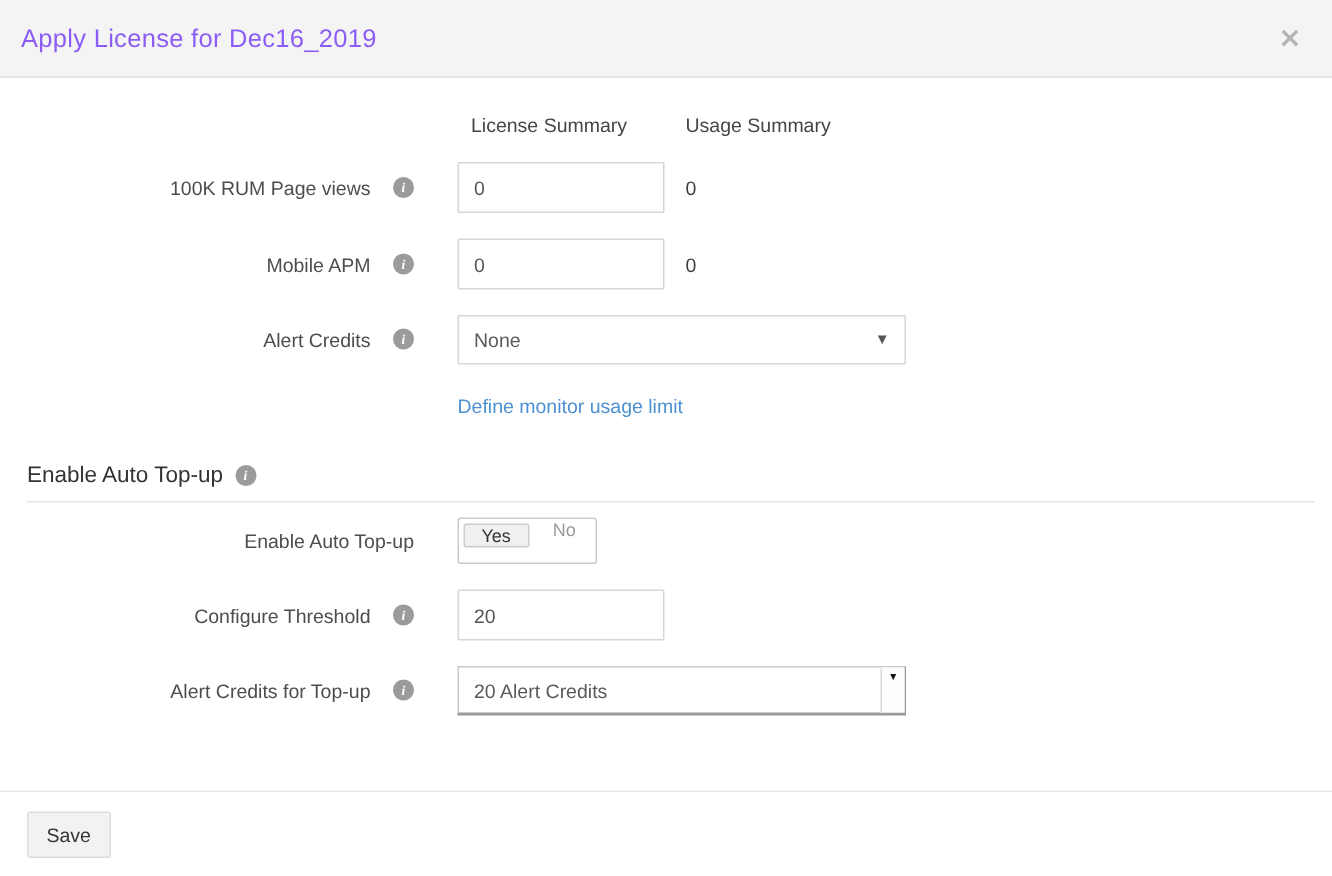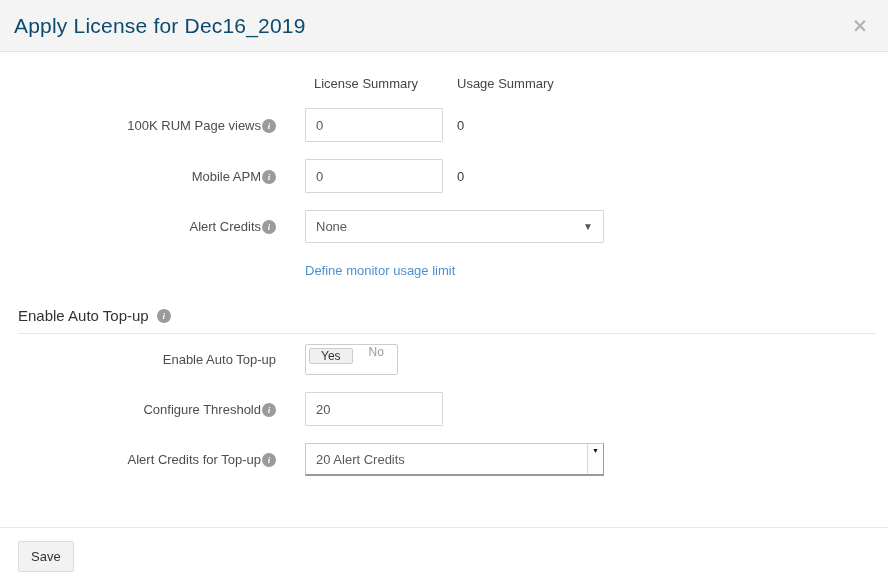--- a/index.html
+++ b/index.html
@@ -13,42 +13,42 @@
   .modal { width: 888px; height: 584px; display: flex; flex-direction: column; background: #fff; }
 
   
   .modal-header {
     height: 52px; flex: 0 0 52px;
     background: #f4f4f4;
     border-bottom: 1px solid #e3e3e3;
     display: flex; align-items: center;
     padding: 0 14px;
   }
-  .modal-title { font-size: 21px; color: #0c4a6e; font-weight: 400; letter-spacing: 0.2px; }
+  .modal-title { font-size: 17px; color: #8b5cf6; font-weight: 400; letter-spacing: 0.2px; }
   .close-btn {
     margin-left: auto;
     font-size: 19px; color: #b4b4b4;
     cursor: pointer; line-height: 1;
     padding: 4px 6px;
     font-weight: 700;
     font-family: "DejaVu Sans", sans-serif;
   }
 
   
   .modal-body { flex: 1 1 auto; padding-top: 24px; background: #fff; }
 
   .summary-headers { position: relative; height: 16px; margin-bottom: 16px; font-size: 13px; color: #454545; }
   .summary-headers .col-license { position: absolute; left: 314px; top: 0; }
   .summary-headers .col-usage   { position: absolute; left: 457px; top: 0; }
 
   .form-row { display: flex; align-items: center; margin-bottom: 17px; }
   .row-label {
     width: 276px; flex: 0 0 276px;
-    display: flex; align-items: flex-end; justify-content: flex-end;
-    gap: 1px;
+    display: flex; align-items: flex-start; justify-content: flex-end;
+    gap: 15px;
     font-size: 13px; color: #4d4d4d;
   }
   .field-area { margin-left: 29px; display: flex; align-items: center; }
 
   .info-icon {
     width: 14px; height: 14px; flex: 0 0 14px;
     background: #9b9b9b; color: #fff;
     border-radius: 50%;
     font-size: 9px; font-weight: 700; font-style: italic;
     display: inline-flex; align-items: center; justify-content: center;

